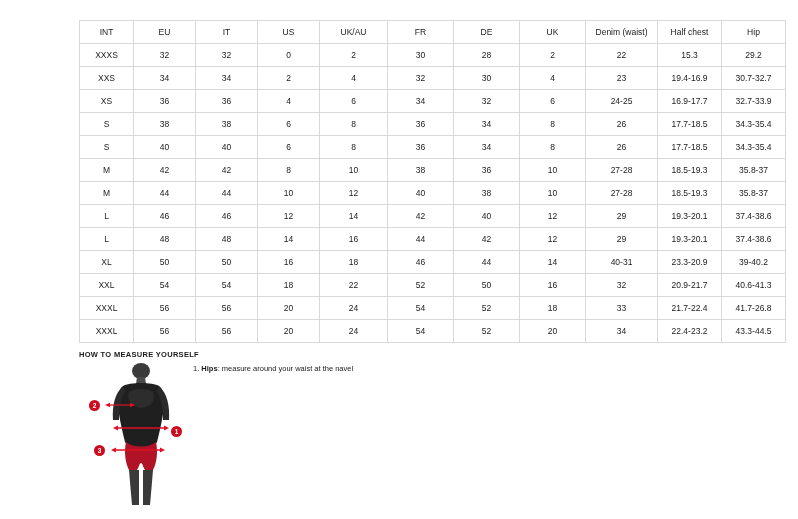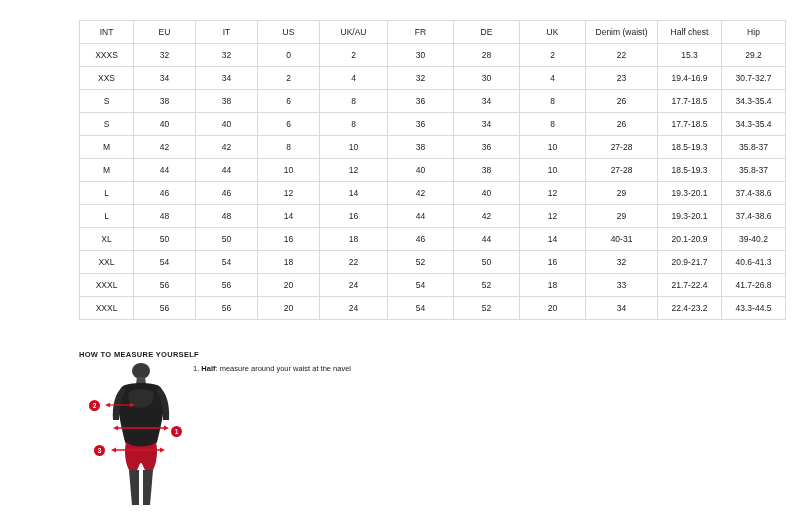--- a/index.html
+++ b/index.html
@@ -170,20 +170,33 @@
           <td>2</td>
           <td>4</td>
           <td>32</td>
           <td>30</td>
           <td>4</td>
           <td>23</td>
           <td>19.4-16.9</td>
           <td>30.7-32.7</td>
         </tr>
         <tr>
+          <td>XS</td>
+          <td>36</td>
+          <td>36</td>
+          <td>4</td>
+          <td>6</td>
+          <td>34</td>
+          <td>32</td>
+          <td>6</td>
+          <td>24-25</td>
+          <td>16.9-17.7</td>
+          <td>32.7-33.9</td>
+        </tr>
+        <tr>
           <td>S</td>
           <td>38</td>
           <td>38</td>
           <td>6</td>
           <td>8</td>
           <td>36</td>
           <td>34</td>
           <td>8</td>
           <td>26</td>
           <td>17.7-18.5</td>
@@ -257,21 +270,21 @@
         <tr>
           <td>XL</td>
           <td>50</td>
           <td>50</td>
           <td>16</td>
           <td>18</td>
           <td>46</td>
           <td>44</td>
           <td>14</td>
           <td>40-31</td>
-          <td>20.1-20.9</td>
+          <td>23.3-20.9</td>
           <td>39-40.2</td>
         </tr>
         <tr>
           <td>XXL</td>
           <td>54</td>
           <td>54</td>
           <td>18</td>
           <td>22</td>
           <td>52</td>
           <td>50</td>
@@ -308,21 +321,21 @@
         </tr>
       </tbody>
     </table>
   </div>
 
   <div class="measure-title">HOW TO MEASURE YOURSELF</div>
 
   <div class="measure-steps">
     <div class="step">
       <span>1.</span>
-      <b>Half</b><span>: measure around your waist at the navel</span>
+      <b>Hips</b><span>: measure around your waist at the navel</span>
     </div>
   </div>
 
   <div class="figure">
     <svg width="96" height="145" viewBox="0 0 96 145">
 
       <ellipse cx="48" cy="9" rx="9" ry="8" fill="#3a3a3a"></ellipse>
       <path d="M44 15 L52 15 L53 22 L43 22 Z" fill="#4a4a4a"></path>
 
       <path d="M30 24 C36 20, 60 20, 66 24 C72 28, 72 40, 70 52 C68 64, 66 72, 64 80

